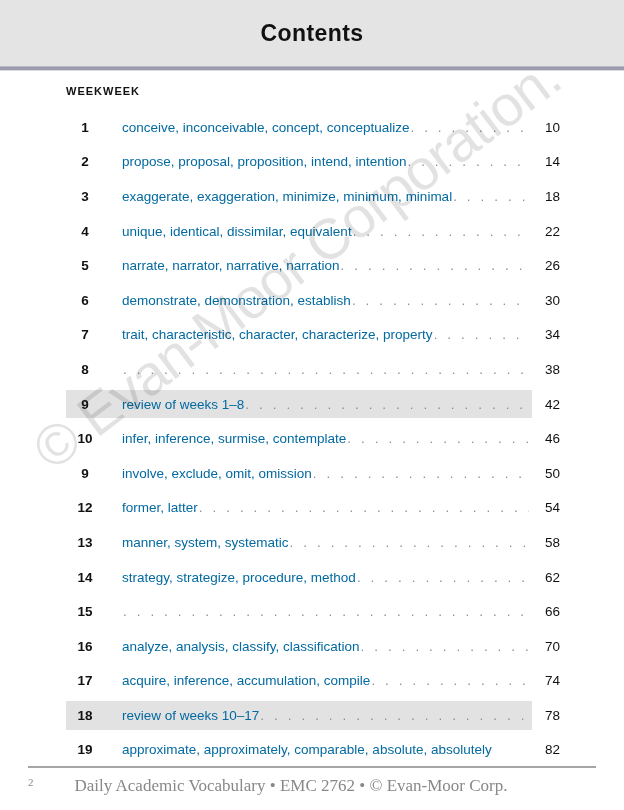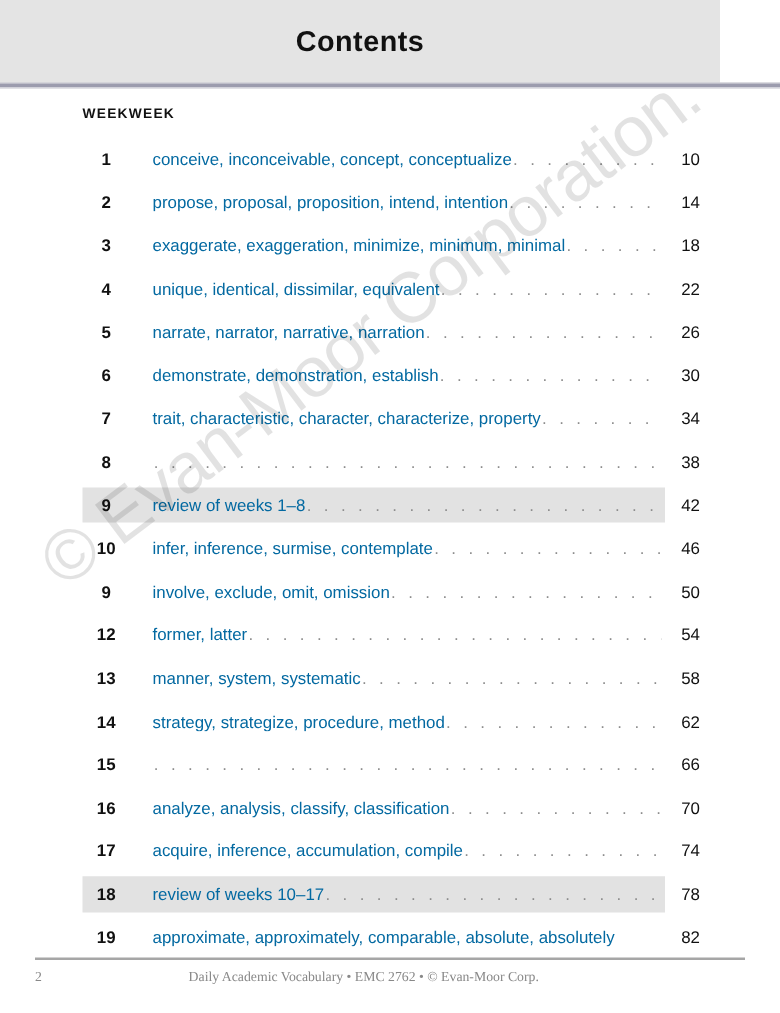--- a/index.html
+++ b/index.html
@@ -23,21 +23,21 @@
     height: 810px;
     background: #ffffff;
     overflow: hidden;
   }
 
   
   .header-band {
     position: absolute;
     left: 0;
     top: 0;
-    width: 576px;
+    width: 624px;
     height: 66px;
     background: #e4e4e4;
     display: flex;
     align-items: center;
     justify-content: center;
     box-sizing: border-box;
   }
   .header-title {
     font-size: 23px;
     font-weight: bold;
@@ -201,21 +201,21 @@
     font-size: 11px;
     color: #888888;
   }
   .footer-credit {
     position: absolute;
     left: 0;
     right: 0;
     top: 0;
     text-align: center;
     font-family: "Liberation Serif", serif;
-    font-size: 11px;
+    font-size: 17px;
     color: #888888;
     padding-right: 42px;
   }
 </style>
 </head>
 <body>
 
 <div class="page">
 
   <div class="header-band">

